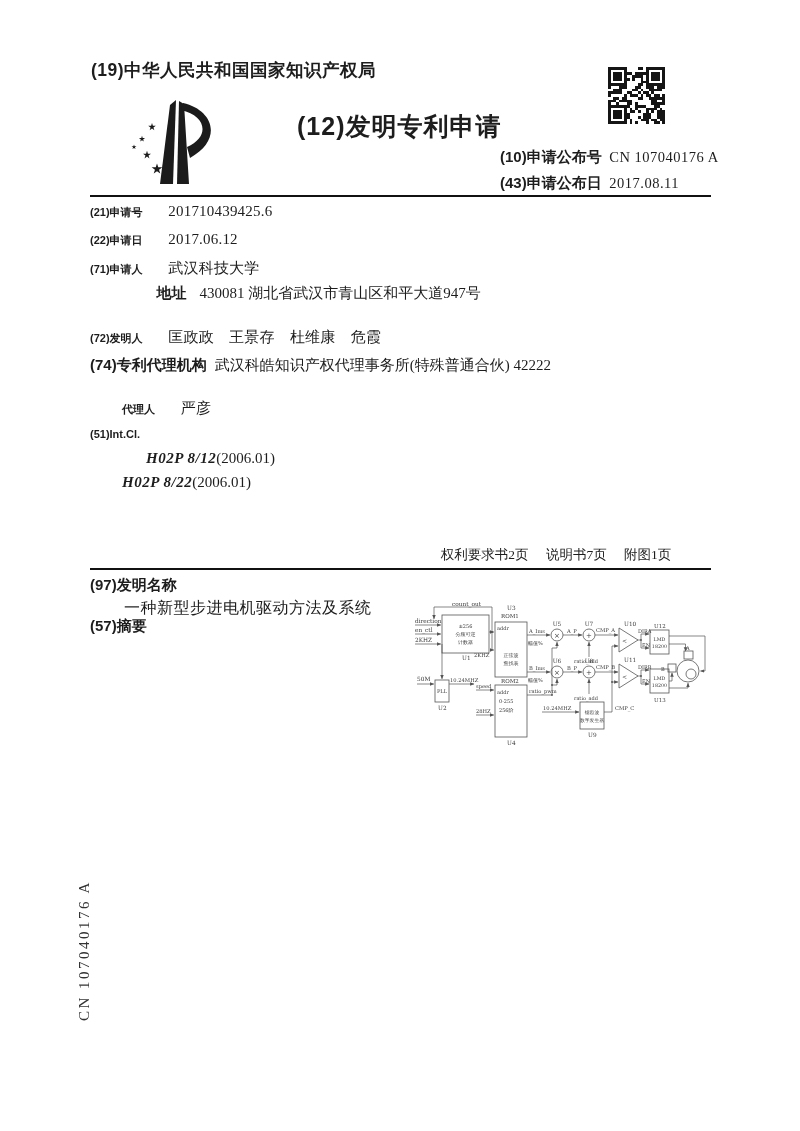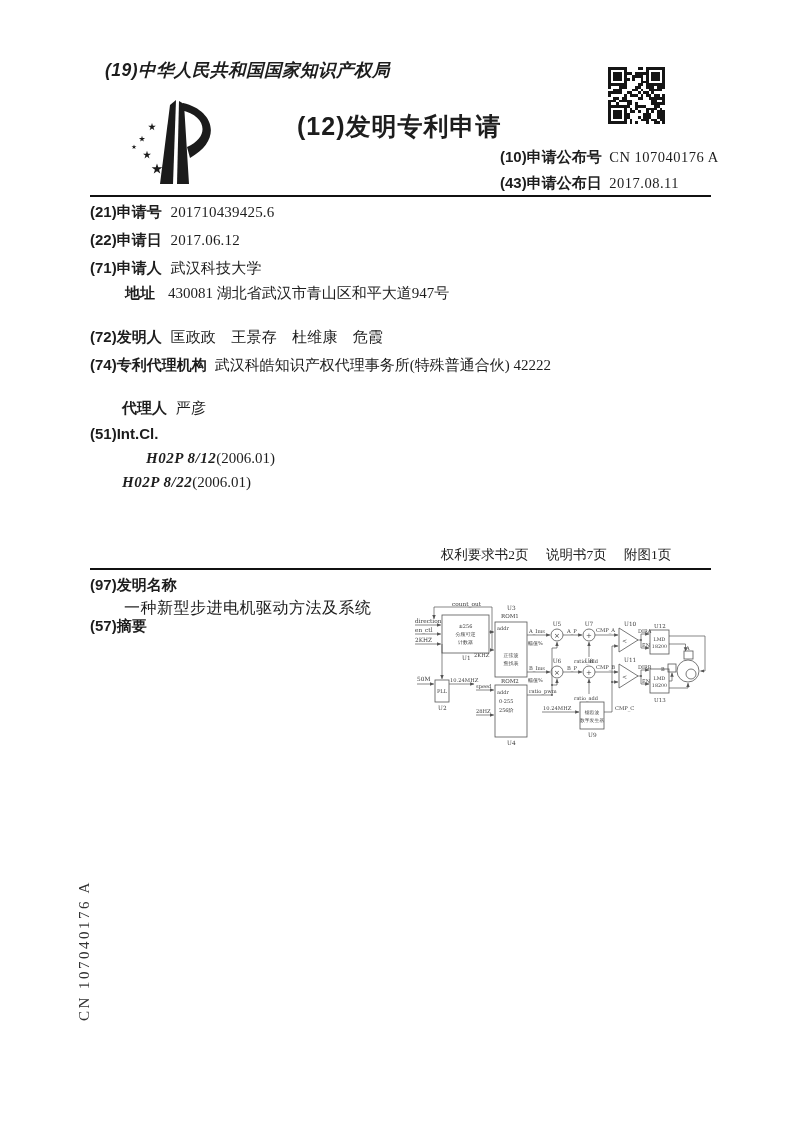--- a/index.html
+++ b/index.html
@@ -1,30 +1,30 @@
 <!DOCTYPE html>
 <html><head>
 <meta charset="utf-8">
 <style>
   html,body{margin:0;padding:0;background:#e8e8e8;}
   .page{position:relative;width:800px;height:1131px;background:#ffffff;margin:0 auto;
         font-family:"Liberation Serif","DejaVu Serif",serif;color:#1d1d1d;overflow:hidden;}
   .abs{position:absolute;}
   .b{font-family:"Liberation Sans","DejaVu Sans",sans-serif;font-weight:bold;}
-  .office{left:105px;top:58px;font-size:17.5px;letter-spacing:.5px;font-style:italic;}
+  .office{left:91px;top:58px;font-size:17.5px;letter-spacing:.5px;}
   .kind{left:297px;top:110px;font-size:25px;letter-spacing:1px;}
   .pubrow{left:500px;font-size:14.5px;white-space:nowrap;}
   .pubrow .lbl{font-size:15px;margin-right:4px;}
   .pubrow .val{font-family:"Liberation Serif","DejaVu Serif",serif;letter-spacing:.5px;}
   .rule{left:90px;width:621px;background:#111;}
   .row{font-size:15px;white-space:nowrap;}
-  .row .lbl{margin-right:5px;font-size:15px;}
+  .row .lbl{margin-right:22px;font-size:11px;}
   .row .val{letter-spacing:.2px;font-family:Liberation Serif, serif;}
   .wrapblock{font-size:15px;white-space:normal;line-height:23px;}
-  .hang-addr{left:125px;top:281px;width:314px;padding-left:47px;text-indent:-47px;}
+  .hang-addr{left:138px;top:281px;width:314px;padding-left:47px;text-indent:-47px;text-align:center;}
   .hang-agcy{left:90px;top:353px;width:338px;padding-left:137px;text-indent:-137px;}
   .intcl-line{left:122px;font-size:15px;}
   .intcl-code{font-style:italic;font-weight:bold;letter-spacing:.5px;}
   .pages{left:400px;top:546px;width:312px;font-size:13.5px;text-align:center;}
   .pages span{margin:0 7px;}
   .sec-lbl{font-size:15px;}
   .title-line{left:124px;top:598px;font-size:16px;letter-spacing:.5px;}
   .abstract{left:90px;top:636px;width:336px;font-size:15.5px;line-height:27.5px;
             text-align:justify;text-indent:2em;letter-spacing:.2px;}
   .side-num{left:76px;top:1021px;transform:rotate(-90deg);transform-origin:0 0;

